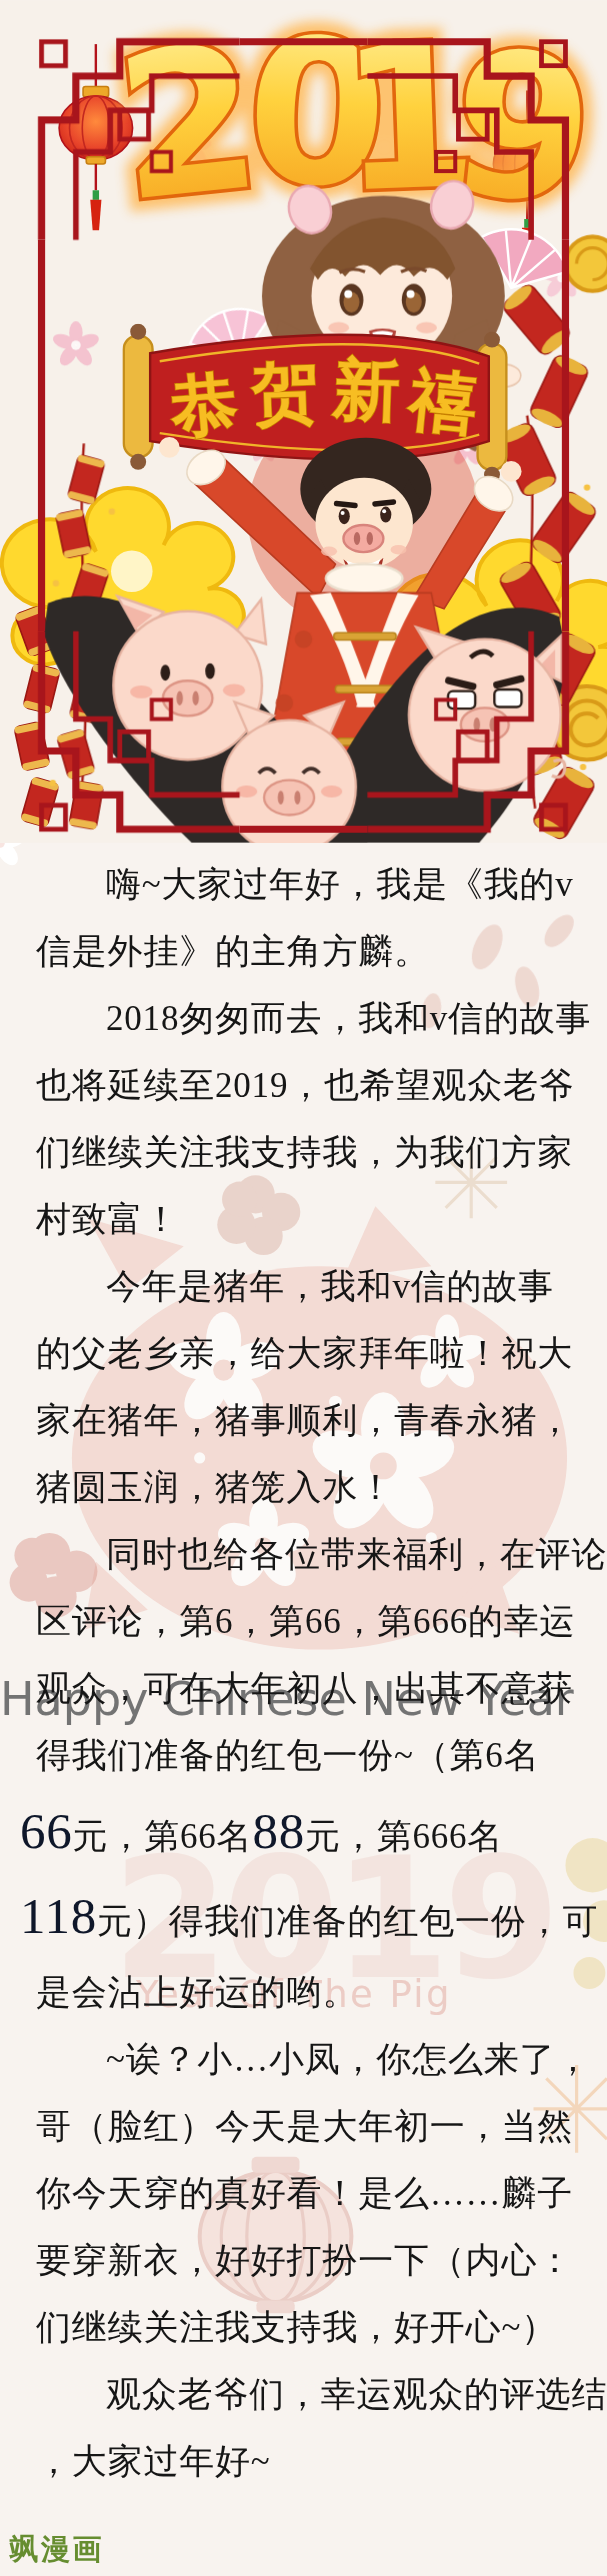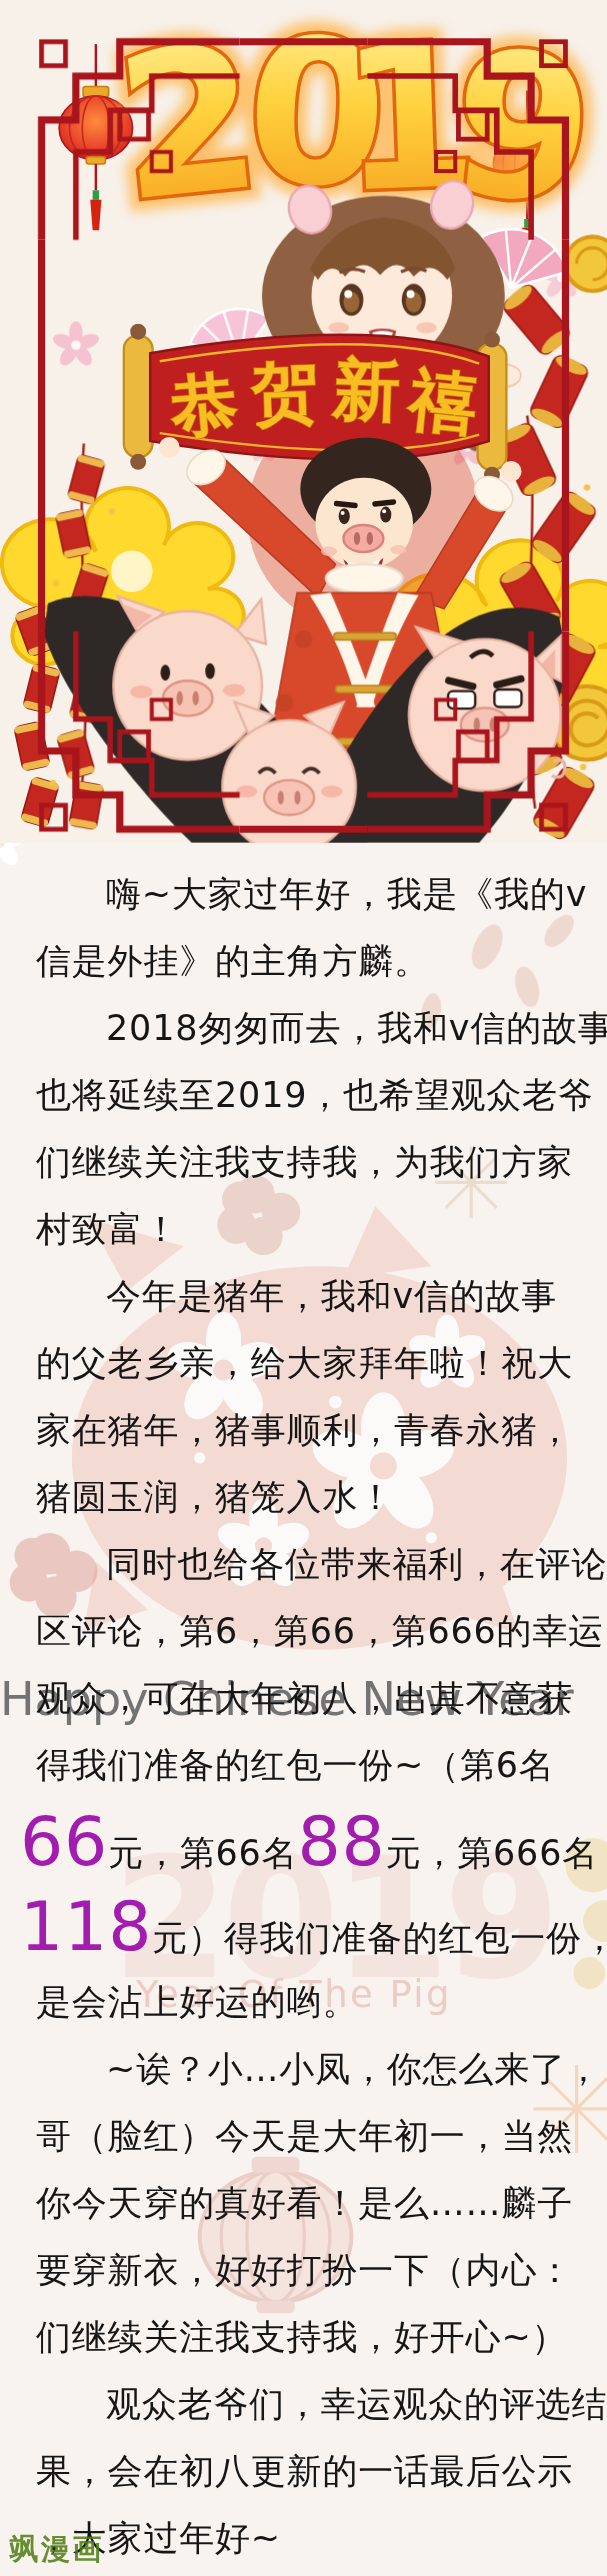--- a/index.html
+++ b/index.html
@@ -9,26 +9,26 @@
   .illustration{position:absolute;top:0;left:0;width:607px;height:843px;}
   .illustration svg{display:block;}
   .message{position:absolute;top:843px;left:0;width:607px;height:1733px;}
   .wm-layer{position:absolute;inset:0;z-index:0;}
   .wm-happy{position:absolute;top:829px;left:0;width:482px;text-align:center;
             font-size:46px;font-weight:500;color:#737373;letter-spacing:0px;white-space:nowrap;}
   .wm-bigyear{position:absolute;top:931px;left:112px;font-size:168px;font-weight:bold;
               color:#efd9d3;letter-spacing:-6.4px;opacity:.55;white-space:nowrap;margin-top:47px;}
   .wm-pigyear{position:absolute;top:1130px;left:136px;font-size:37px;font-weight:500;
               color:#ecccc5;letter-spacing:2.4px;white-space:nowrap;}
-  .lines{position:relative;z-index:1;padding:18px 24px 0 36px;color:#161616;}
+  .lines{position:relative;z-index:1;padding:8px 24px 0 36px;color:#161616;font-family:Liberation Serif, serif;}
   .line{font-size:35px;line-height:67px;height:67px;white-space:nowrap;
         font-weight:500;letter-spacing:0.8px;}
   .line.indent{padding-left:70px;}
   .line.bignum{height:85px;line-height:85px;margin-left:-16px;}
-  .big-red{font-size:68px;color:#a21caf;}
+  .big-red{font-size:51px;color:#0f172a;}
   .logo-wm{position:absolute;left:9.6px;top:2530px;z-index:2;font-size:29px;
            color:#4d7c0f;opacity:.85;letter-spacing:2.4px;font-weight:bold;}
 </style>
 </head>
 <body>
 
 <div class="poster">
 
   <div class="illustration">
   <svg width="607" height="843" viewBox="0 0 760 1055">
@@ -411,20 +411,19 @@
       <div class="line">得我们准备的红包一份~（第6名</div>
       <div class="line bignum"><span class="big-red">66</span><span>元，第66名</span><span class="big-red">88</span><span>元，第666名</span></div>
       <div class="line bignum"><span class="big-red">118</span><span>元）得我们准备的红包一份，可</span></div>
       <div class="line">是会沾上好运的哟。</div>
       <div class="line indent">~诶？小…小凤，你怎么来了，</div>
       <div class="line">哥（脸红）今天是大年初一，当然</div>
       <div class="line">你今天穿的真好看！是么……麟子</div>
       <div class="line">要穿新衣，好好打扮一下（内心：</div>
       <div class="line">们继续关注我支持我，好开心~）</div>
       <div class="line indent">观众老爷们，幸运观众的评选结</div>
-      <div class="line">果，会在初八更新的一话最后公示</div>
       <div class="line">，大家过年好~</div>
     </div>
   </div>
 
   <div class="logo-wm">飒漫画</div>
 </div>
 
 
 </body></html>

